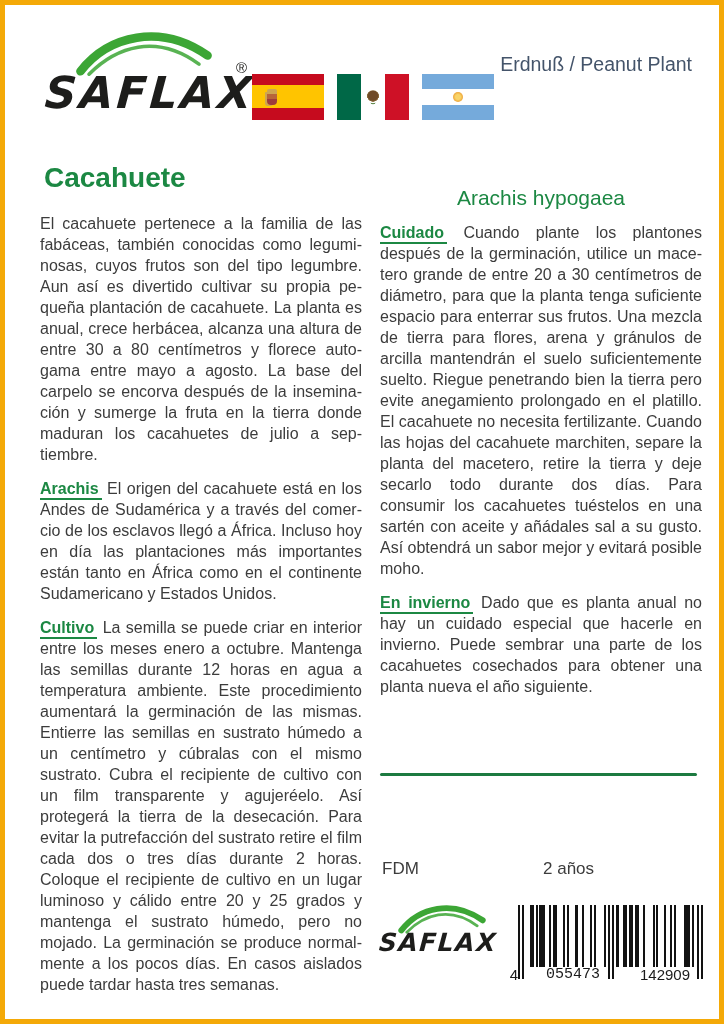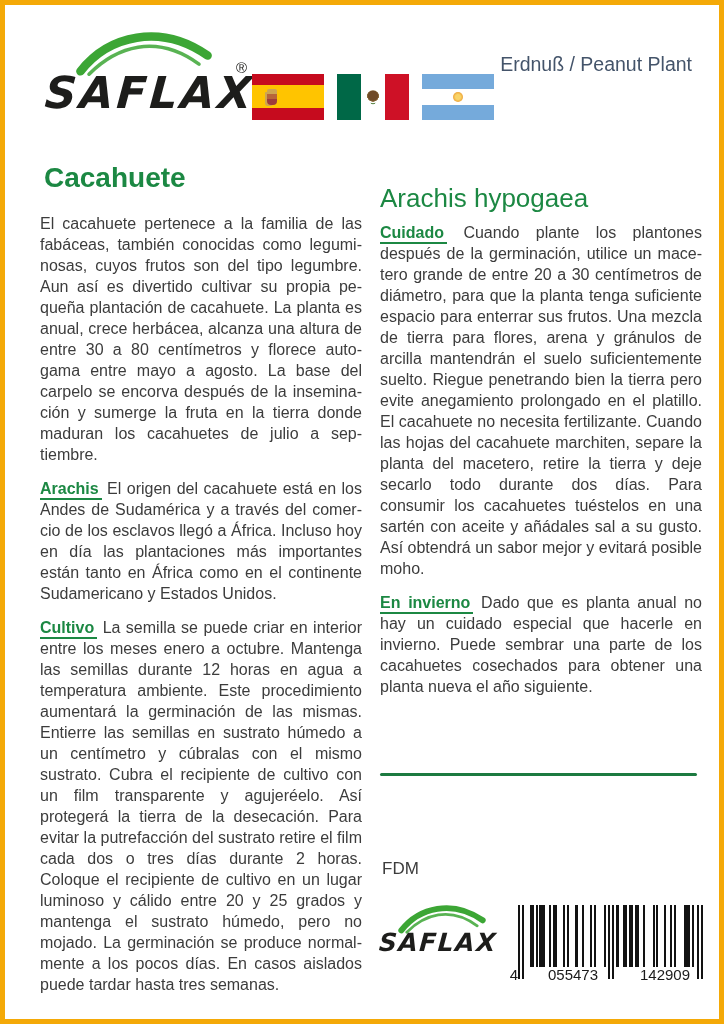--- a/index.html
+++ b/index.html
@@ -83,23 +83,23 @@
   .col { position:absolute; width:322px; font-size:16px; line-height:21px; text-align:justify; }
   .col-left  { left:35px;  top:158px; }
   .col-right { left:375px; top:180px; }
 
   .page-title {
     font-size:28px; line-height:30px; font-weight:700;
     color:var(--accent-green,#1C8843);
     margin:0 0 20px 4px; text-align:left;
   }
   .botanical-name {
-    font-size:26px; line-height:26px; font-weight:400;
+    font-size:21px; line-height:26px; font-weight:400;
     color:var(--accent-green,#1C8843);
-    margin:0 0 11px 0; text-align:left;
+    margin:0 0 11px 0; text-align:center;
   }
   .para { margin:0 0 13px 0; }
   .sect {
     color:var(--accent-green,#1C8843);
     font-weight:700;
     border-bottom:2px solid var(--accent-green,#1C8843);
     padding-right:3px; padding-bottom:0.5px;
   }
 
   
@@ -110,21 +110,21 @@
   .info-rows { position:absolute; left:377px; top:851px; width:320px; font-size:17px; }
   .info-row { display:flex; line-height:25px; }
   .info-label { width:161px; }
   .info-value { flex:1; }
 
   .barcode { position:absolute; left:503px; top:900px; width:198px; height:94px; }
   .barcode svg { position:absolute; left:10px; top:0; shape-rendering:crispEdges; }
   .barcode svg rect { fill:var(--barcode-black,#121212); }
   .bc-digit { position:absolute; top:61px; font-size:15px; line-height:17px; color:#1a1a1a; }
   .bc-first { left:0; width:10px; text-align:right; }
-  .bc-left  { left:26px; width:78px; text-align:center; }
+  .bc-left  { left:26px; width:78px; text-align:center;font-family:Liberation Mono, monospace; }
   .bc-right { left:118px; width:78px; text-align:center; }
 </style>
 </head>
 <body>
 
 <div class="page">
 
   <div class="brand-top">
     <svg class="arch" width="182" height="50" viewBox="0 0 190 70">
       <path d="M6 62 C 45 12, 118 -6, 184 40" stroke-width="12"></path>
@@ -159,20 +159,21 @@
     <h2 class="botanical-name">Arachis hypogaea</h2>
     <p class="para"><span class="sect">Cuidado</span><span> Cuando plante los plantones después de la germinación, utilice un mace­tero grande de entre 20 a 30 centímetros de diámetro, para que la planta tenga sufici­ente espacio para enterrar sus frutos. Una mezcla de tierra para flores, arena y gránu­los de arcilla mantendrán el suelo suficiente­mente suelto. Riegue penetrando bien la tierra pero evite anegamiento prolongado en el platillo. El cacahuete no necesita ferti­lizante. Cuando las hojas del cacahuete marchiten, separe la planta del macetero, retire la tierra y deje secarlo todo durante dos días. Para consumir los cacahuetes tuéstelos en una sartén con aceite y añá­dales sal a su gusto. Así obtendrá un sabor mejor y evitará posible moho.</span></p>
     <p class="para"><span class="sect">En invierno</span><span> Dado que es planta anual no hay un cuidado especial que hacerle en invierno. Puede sembrar una parte de los cacahuetes cosechados para obtener una planta nueva el año siguiente.</span></p>
   </div>
 
   <div class="divider"></div>
 
   <div class="info-rows">
     <div class="info-row">
       <span class="info-label">FDM</span>
+      <span class="info-value">2 años</span>
     </div>
   </div>
 
   <div class="brand-bottom">
     <svg class="arch" width="114" height="32" viewBox="0 0 190 70">
       <path d="M6 62 C 45 12, 118 -6, 184 40" stroke-width="13"></path>
       <path d="M18 66 C 56 28, 112 8, 172 52" stroke-width="6" opacity="0.85"></path>
     </svg>
     <span class="brand-word">SAFLAX</span>
   </div>

